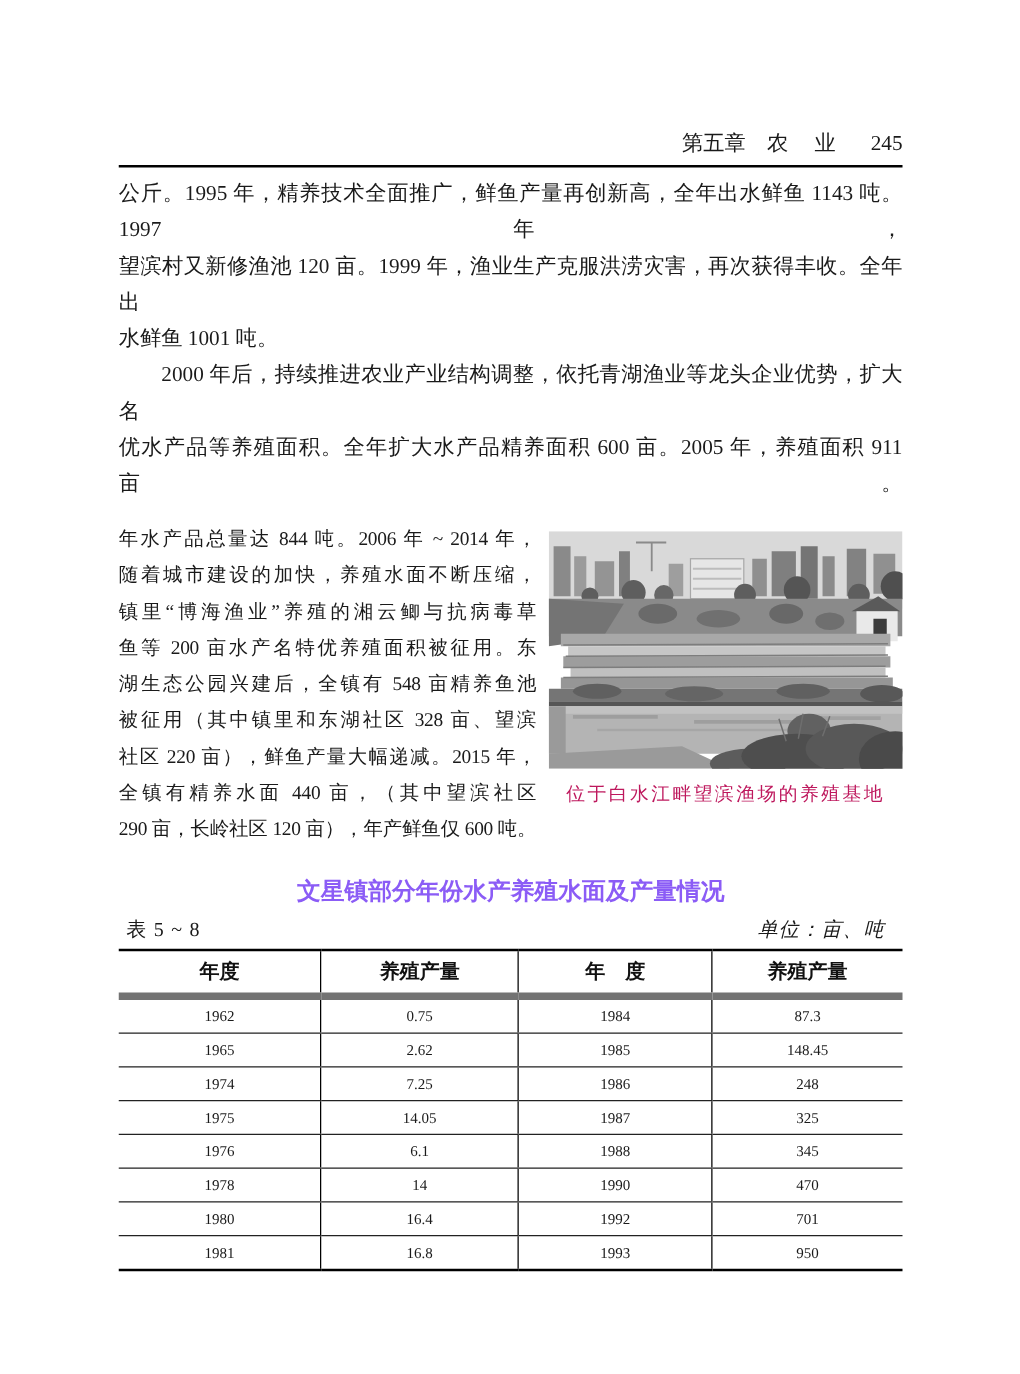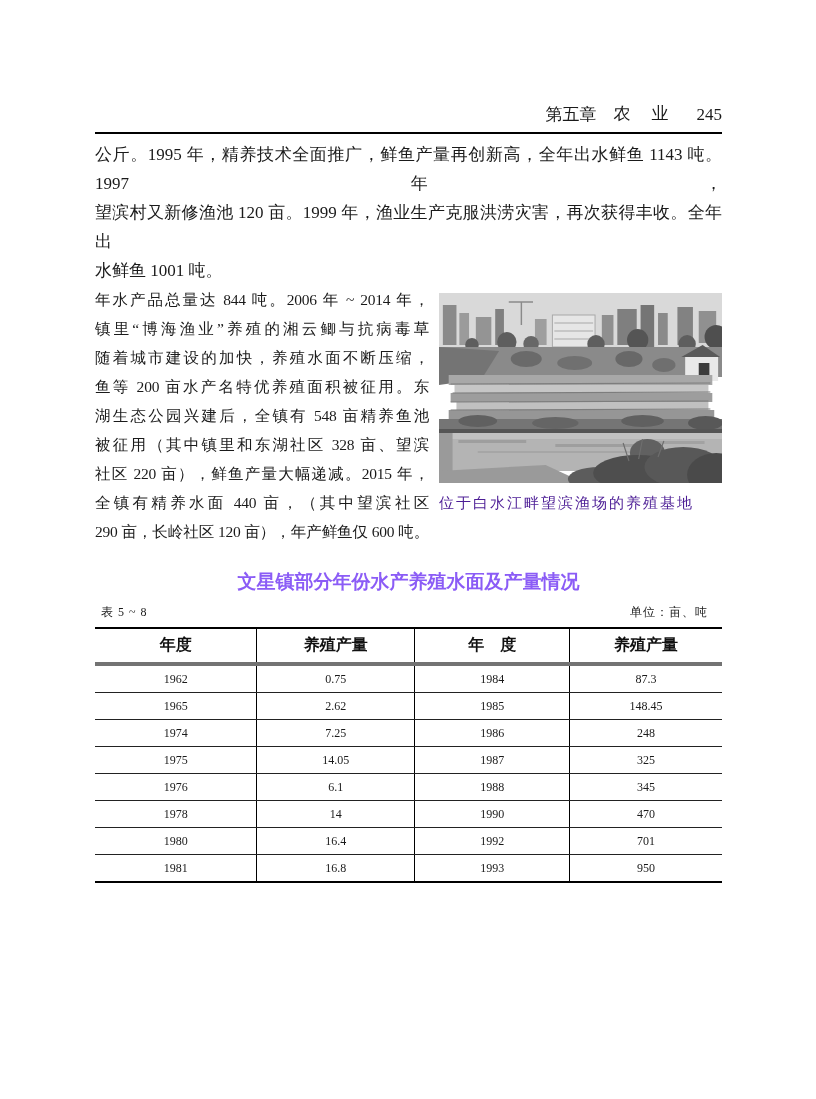--- a/index.html
+++ b/index.html
@@ -11,60 +11,60 @@
     padding:104px 94px 0 95px;
     font-family:"Liberation Serif","DejaVu Serif",serif;
     color:#1a1a1a;
     overflow:hidden;
   }
   
   .running-head{
     display:flex;justify-content:flex-end;align-items:flex-end;
     font-size:17px;line-height:21px;
   }
-  .rh-section{margin-left:17px;letter-spacing:2px;font-family:Liberation Mono, monospace;}
+  .rh-section{margin-left:17px;letter-spacing:2px;}
   .rh-page{margin-left:26px;font-family:"Liberation Serif",serif;}
   .head-rule{border-bottom:2px solid #000;margin-top:7px;margin-bottom:6px;}
 
   
   .para{font-size:17px;line-height:29px;}
   .line{text-align:justify;text-align-last:justify;white-space:normal;}
   .tail-line{text-align:left;}
   .para-indent div.line:first-of-type{text-indent:34px;}
 
   
-  .wrap-section{display:flex;align-items:flex-start;margin-top:0;}
+  .wrap-section{display:flex;align-items:flex-start;margin-top:16px;}
   .left-col{width:334px;font-size:15.5px;line-height:29px;letter-spacing:-0.2px;}
   .figure-col{width:283px;margin-left:10px;margin-top:8px;}
   .photo-frame{width:283px;height:190px;display:block;}
   .figure-caption{
-    margin-top:11px;text-align:left;font-size:15px;color:#4c1d95;
+    margin-top:11px;text-align:center;font-size:15px;color:#be185d;
     letter-spacing:2px;
   }
 
   
   .table-title{
     margin:22px 0 0 0;text-align:center;
     font-family:"Liberation Sans","DejaVu Sans",sans-serif;
     font-weight:bold;font-size:19px;line-height:27px;color:#8b5cf6;
   }
   .table-meta{
     display:flex;justify-content:space-between;align-items:flex-start;
-    font-size:12px;margin-top:7px;line-height:21px;gap:23px;
+    font-size:16px;margin-top:7px;line-height:21px;gap:23px;
   }
   .table-meta .t-label{padding-left:6px;letter-spacing:1px;}
-  .table-meta .t-unit{padding-right:14px;letter-spacing:1px;}
+  .table-meta .t-unit{padding-right:14px;letter-spacing:1px;font-style:italic;}
 
   table.data-table{
     width:100%;border-collapse:collapse;margin-top:4px;
     table-layout:fixed;
   }
   table.data-table thead th{
     border-top:2.5px solid #000;
-    border-bottom:4px solid #737373;
+    border-bottom:6px solid #737373;
     font-family:"Liberation Sans","DejaVu Sans",sans-serif;
     font-weight:bold;font-size:16px;color:#111;
     height:33px;padding:0;text-align:center;vertical-align:middle;
   }
   table.data-table td{
     border-bottom:1px solid #222;
     font-size:12px;height:26px;padding:0;
     text-align:center;vertical-align:middle;
     font-family:"Liberation Serif","DejaVu Serif",serif;
   }
@@ -85,27 +85,32 @@
 
   <div class="para">
     <div>
 
         <div class="line">公斤。1995 年，精养技术全面推广，鲜鱼产量再创新高，全年出水鲜鱼 1143 吨。1997 年，</div>
         <div class="line">望滨村又新修渔池 120 亩。1999 年，渔业生产克服洪涝灾害，再次获得丰收。全年出</div>
       </div>
     <div class="tail-line">水鲜鱼 1001 吨。</div>
   </div>
 
+  <div class="para para-indent">
+
+  <div class="line">2000 年后，持续推进农业产业结构调整，依托青湖渔业等龙头企业优势，扩大名</div>
+      <div class="line">优水产品等养殖面积。全年扩大水产品精养面积 600 亩。2005 年，养殖面积 911 亩。</div>
+    </div>
 
   <div class="wrap-section">
     <div class="left-col">
 
     <div class="line">年水产品总量达 844 吨。2006 年 ~ 2014 年，</div>
+        <div class="line">随着城市建设的加快，养殖水面不断压缩，</div>
         <div class="line">镇里“博海渔业”养殖的湘云鲫与抗病毒草</div>
-        <div class="line">随着城市建设的加快，养殖水面不断压缩，</div>
         <div class="line">鱼等 200 亩水产名特优养殖面积被征用。东</div>
         <div class="line">湖生态公园兴建后，全镇有 548 亩精养鱼池</div>
         <div class="line">被征用（其中镇里和东湖社区 328 亩、望滨</div>
         <div class="line">社区 220 亩），鲜鱼产量大幅递减。2015 年，</div>
         <div class="line">全镇有精养水面 440 亩，（其中望滨社区</div>
         <div class="line">290 亩，长岭社区 120 亩），年产鲜鱼仅 600 吨。</div>
       </div>
 
     <div class="figure-col">
       <svg class="photo-frame" viewBox="0 0 292 190" preserveAspectRatio="none" xmlns="http://www.w3.org/2000/svg">

